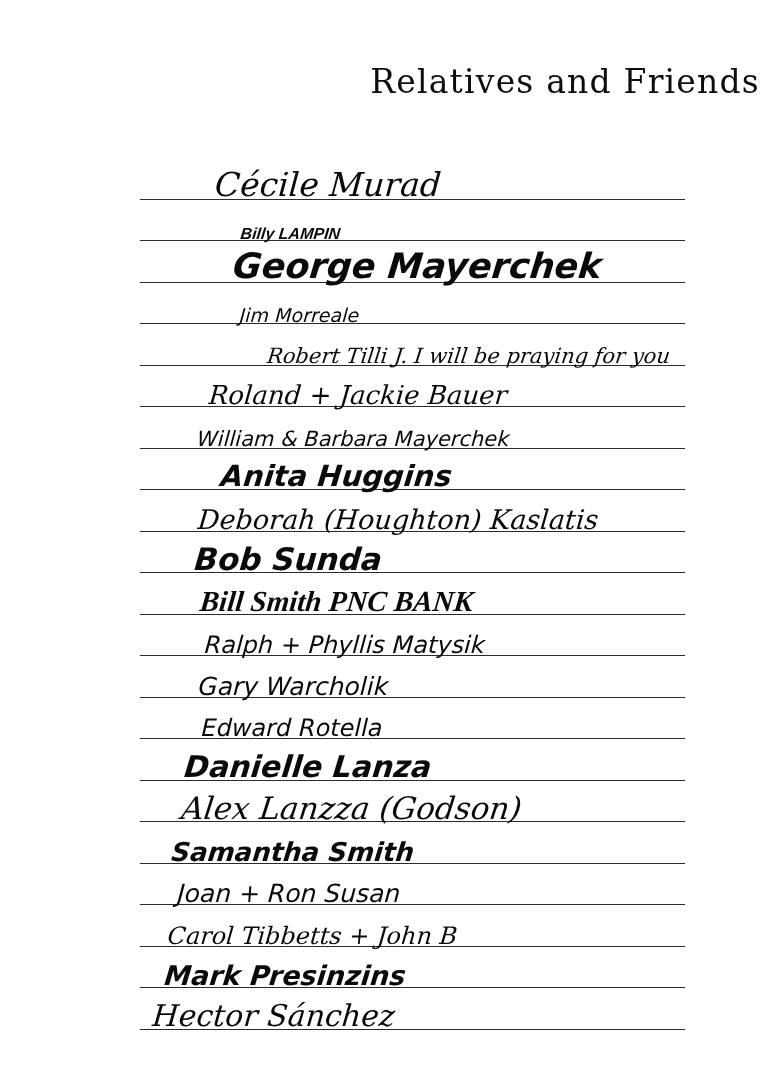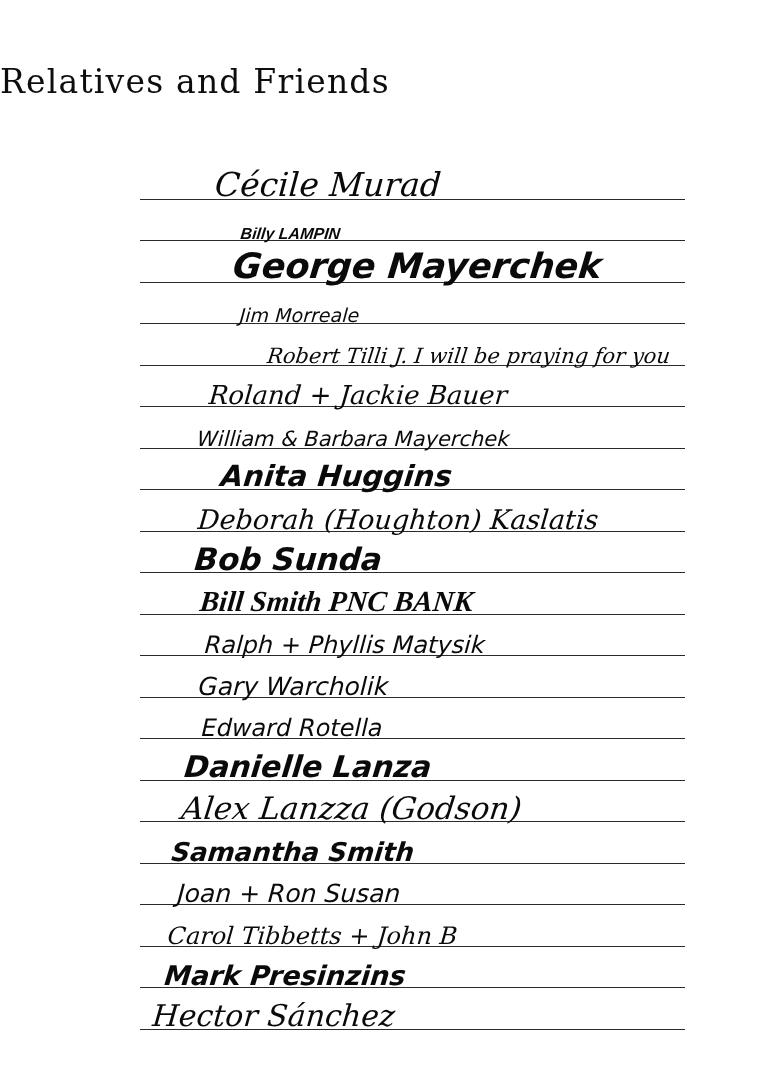--- a/index.html
+++ b/index.html
@@ -22,21 +22,21 @@
     height: 1070px;
     background: #ffffff;
   }
 
   
   .title {
     position: absolute;
     top: 62px;
     left: 0;
     width: 760px;
-    text-align: left;
+    text-align: right;
     font-family: "DejaVu Serif", serif;
     font-size: 33px;
     letter-spacing: 1.2px;
     color: #0d0d0d;
     white-space: nowrap;
   }
 
   
   .sheet {
     position: absolute;

